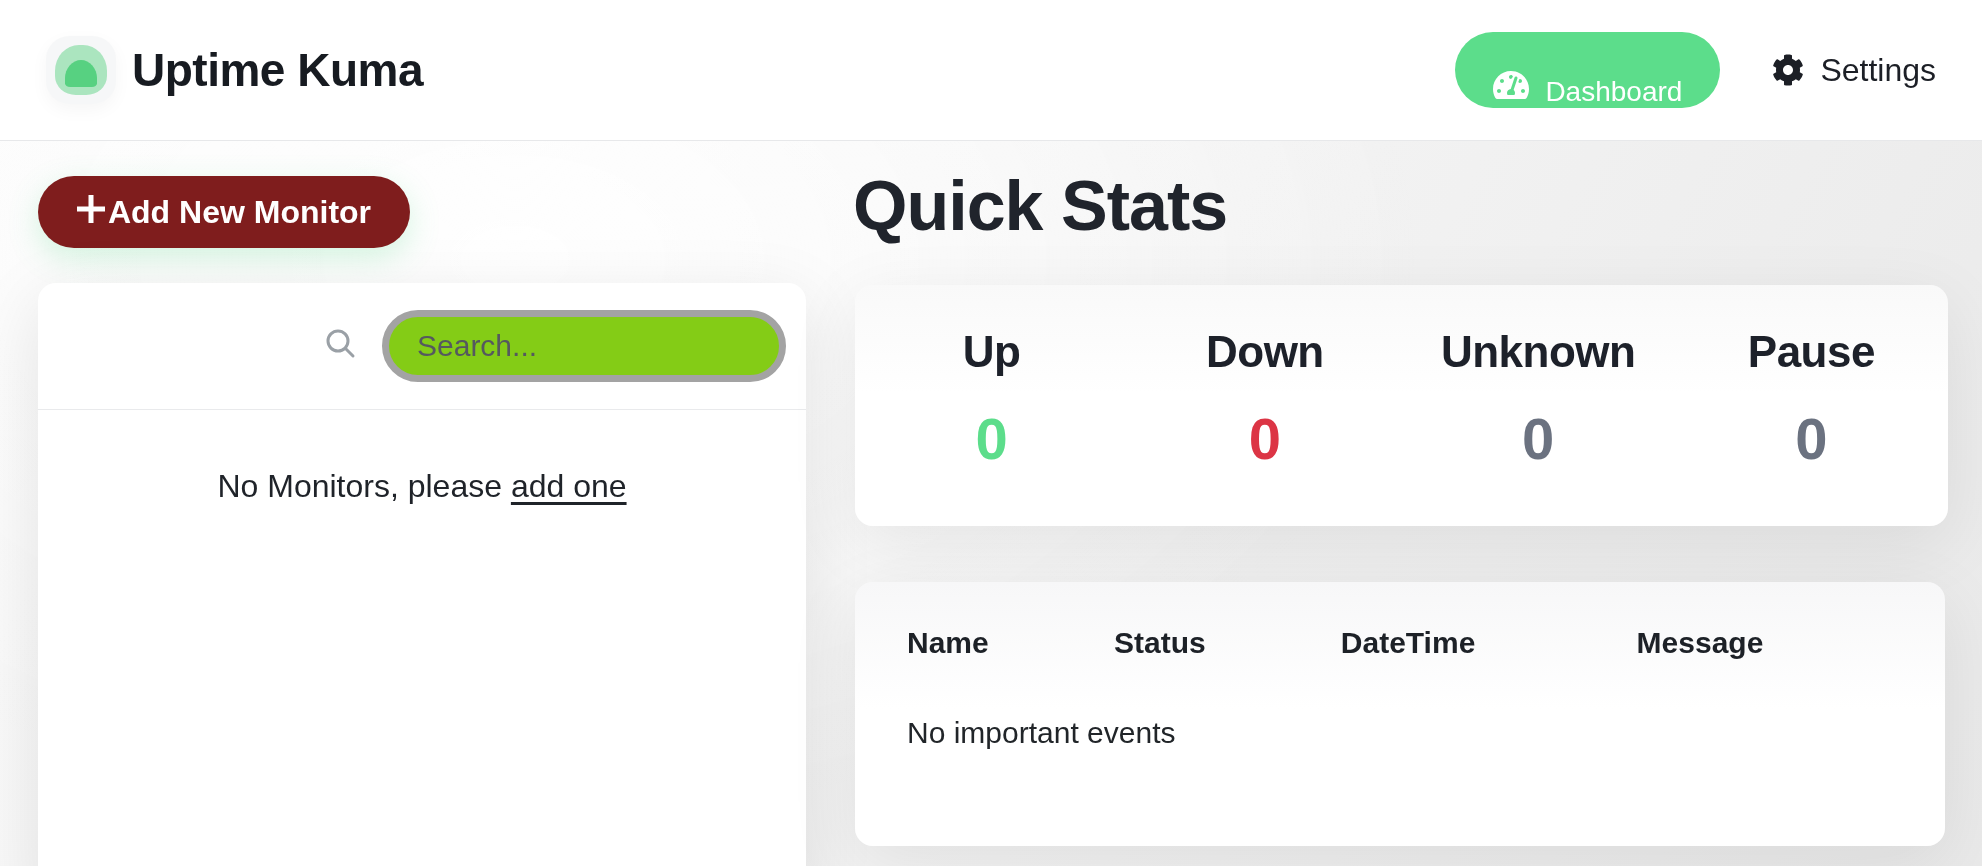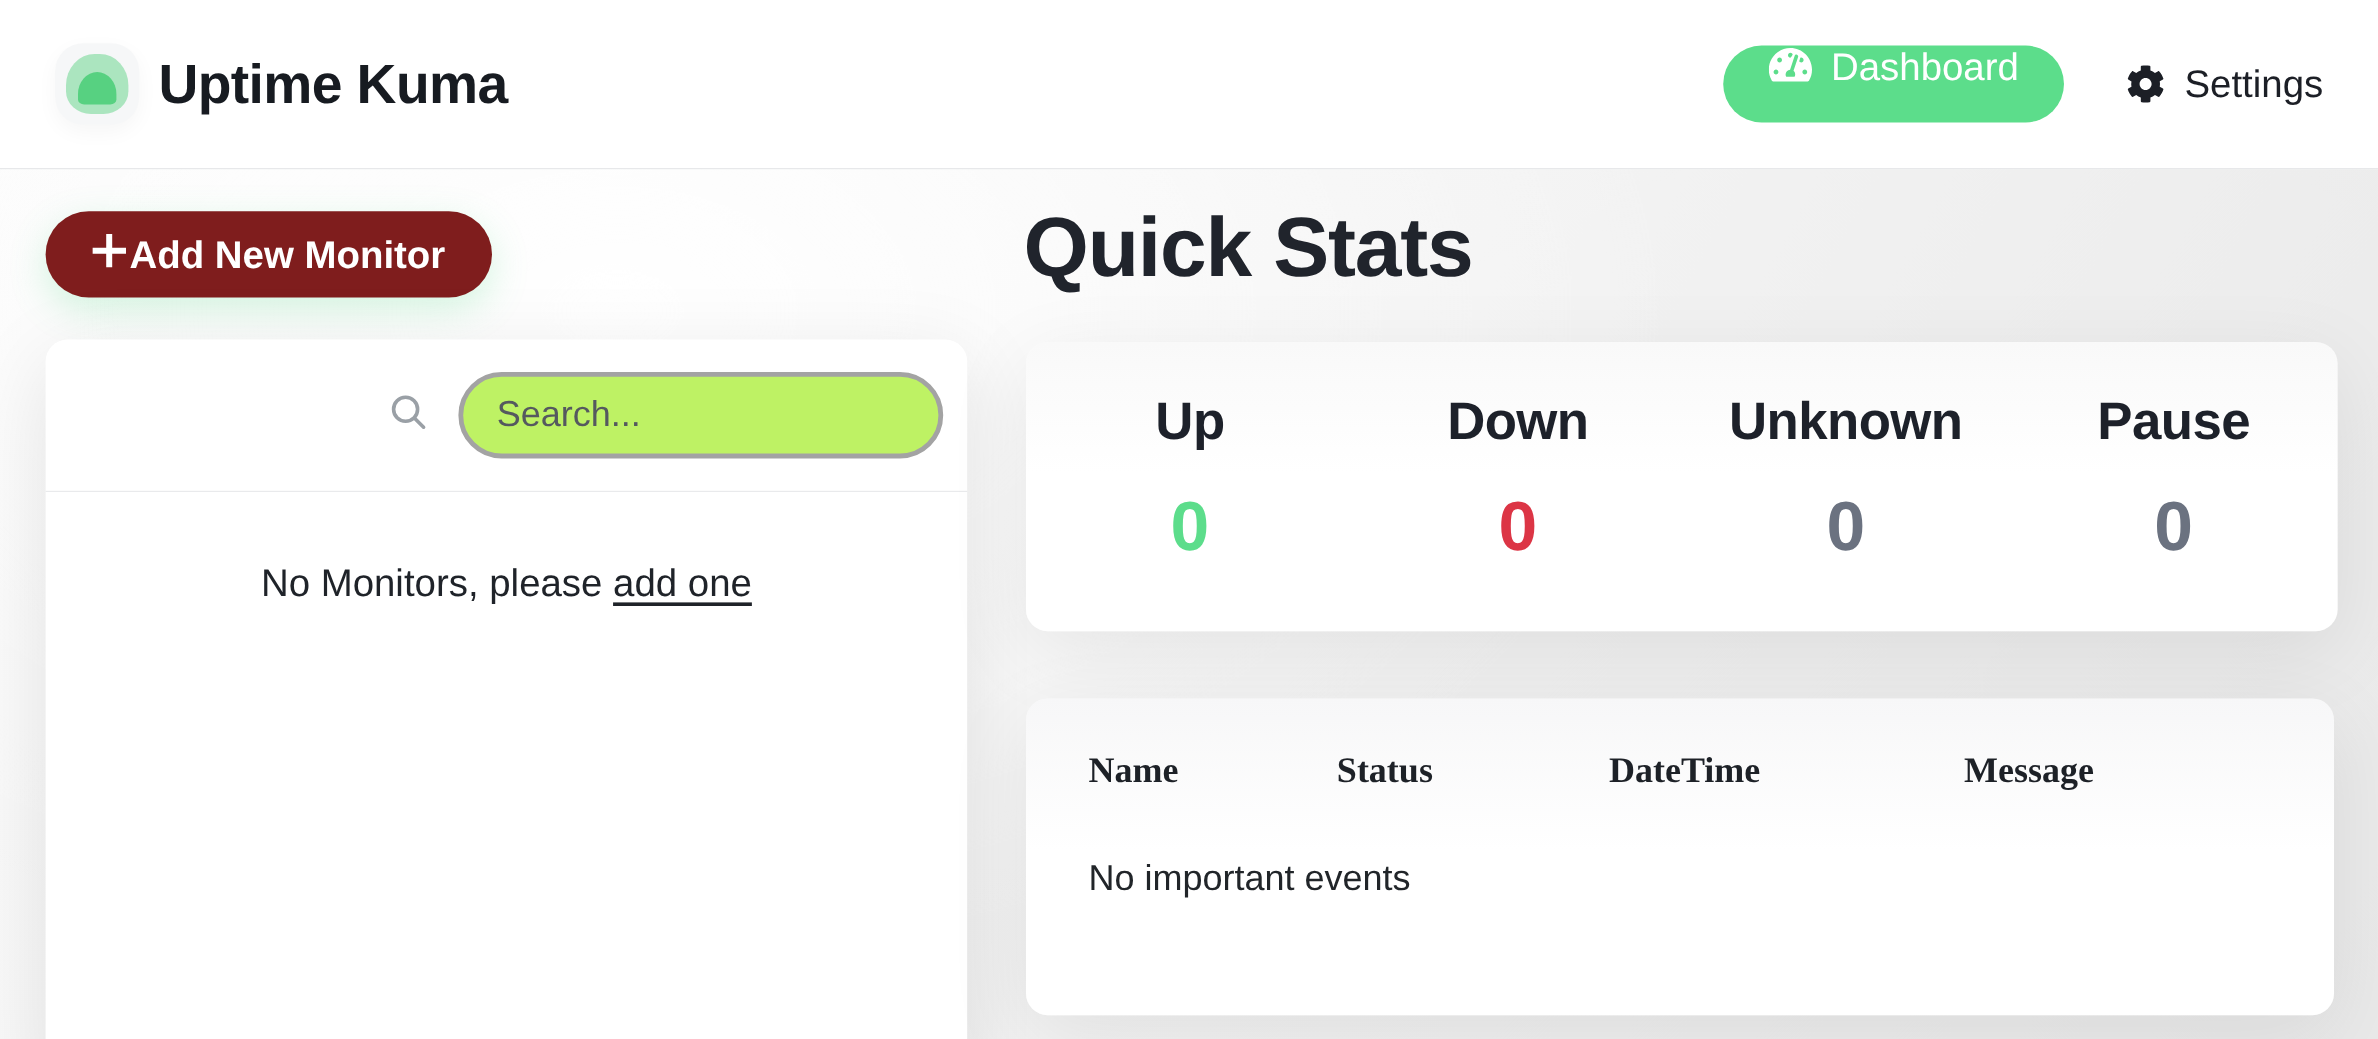--- a/index.html
+++ b/index.html
@@ -34,24 +34,24 @@
   }
   .app-title { margin-left:16px; font-size:46px; font-weight:700; color:#171b21; letter-spacing:-0.5px; }
 
   .nav { margin-left:auto; display:flex; align-items:center; gap:52px; }
   .nav-item {
     display:flex; align-items:center; gap:16px;
     font-size:32px; color:#1c1f26; cursor:pointer; white-space:nowrap;
   }
   .nav-item svg { display:block; }
   .nav-pill {
-    display:flex; align-items:flex-start; gap:16px;
+    display:flex; align-items:flex-end; gap:16px;
     background:#5cdd8b; color:#ffffff;
-    height:64px; padding:0 38px; border-radius:38px;
-    font-size:32px; cursor:pointer; white-space:nowrap;
+    height:76px; padding:0 38px; border-radius:38px;
+    font-size:28px; cursor:pointer; white-space:nowrap;
   }
 
   
   .add-btn {
     position:absolute; left:38px; top:176px; width:372px; height:72px;
     background:#7f1d1d; border:none; border-radius:36px;
     color:#ffffff; font-size:32px; font-family:inherit;
     display:flex; align-items:center; justify-content:center; gap:3px;
     cursor:pointer; box-shadow:0 10px 30px rgba(92,221,139,0.25);font-weight:bold;
   }
@@ -59,23 +59,23 @@
   .sidebar-card {
     position:absolute; left:38px; top:283px; width:768px; height:620px;
     background:#ffffff; border-radius:18px;
     box-shadow:0 18px 70px rgba(0,0,0,0.10);
   }
   .search-row {
     height:127px; display:flex; align-items:center; justify-content:flex-end;
     gap:24px; padding-right:20px; border-bottom:1px solid #e9eaec;
   }
   .search-input {
-    width:404px; height:72px; border:4px solid #a3a3a3; border-radius:36px;
+    width:404px; height:72px; border:7px solid #a3a3a3; border-radius:36px;
     font-size:30px; font-family:inherit; color:#212529;
-    padding:0 28px; outline:none; background:#bef264;
+    padding:0 28px; outline:none; background:#84cc16;
   }
   .search-input::placeholder { color:#55595f; opacity:1; }
   .empty-state { margin-top:58px; text-align:center; font-size:32px; color:#1f2329; }
   .empty-link { color:#1f2329; text-decoration:underline; text-decoration-thickness:2.5px; text-underline-offset:5px; cursor:pointer;margin-top:12px; }
 
   
   .quick-stats-title {
     position:absolute; left:853px; top:166px;
     font-size:70px; font-weight:700; color:#20242c; letter-spacing:-1px;
   }
@@ -92,21 +92,20 @@
   .events-card {
     position:absolute; left:855px; top:582px; width:1090px; height:264px;
     background:linear-gradient(180deg,#f7f7f8 0%,#ffffff 48%);
     border-radius:18px; box-shadow:0 18px 70px rgba(0,0,0,0.08);
     padding:44px 52px;
   }
   .events-table { width:100%; border-collapse:collapse; table-layout:fixed; }
   .events-table th {
     text-align:left; font-size:30px; font-weight:700; color:#1d2127;
     padding:0 0 10px 0;
-    font-family:Liberation Serif, serif;
   }
   .events-table td { font-size:30px; color:#212529; padding-top:46px; }
   .col-name{width:21%;} .col-status{width:23%;} .col-datetime{width:30%;} .col-message{width:26%;}
 </style>
 </head>
 <body>
 
 <div class="header">
   <div class="logo">
     <div class="logo-mid">

